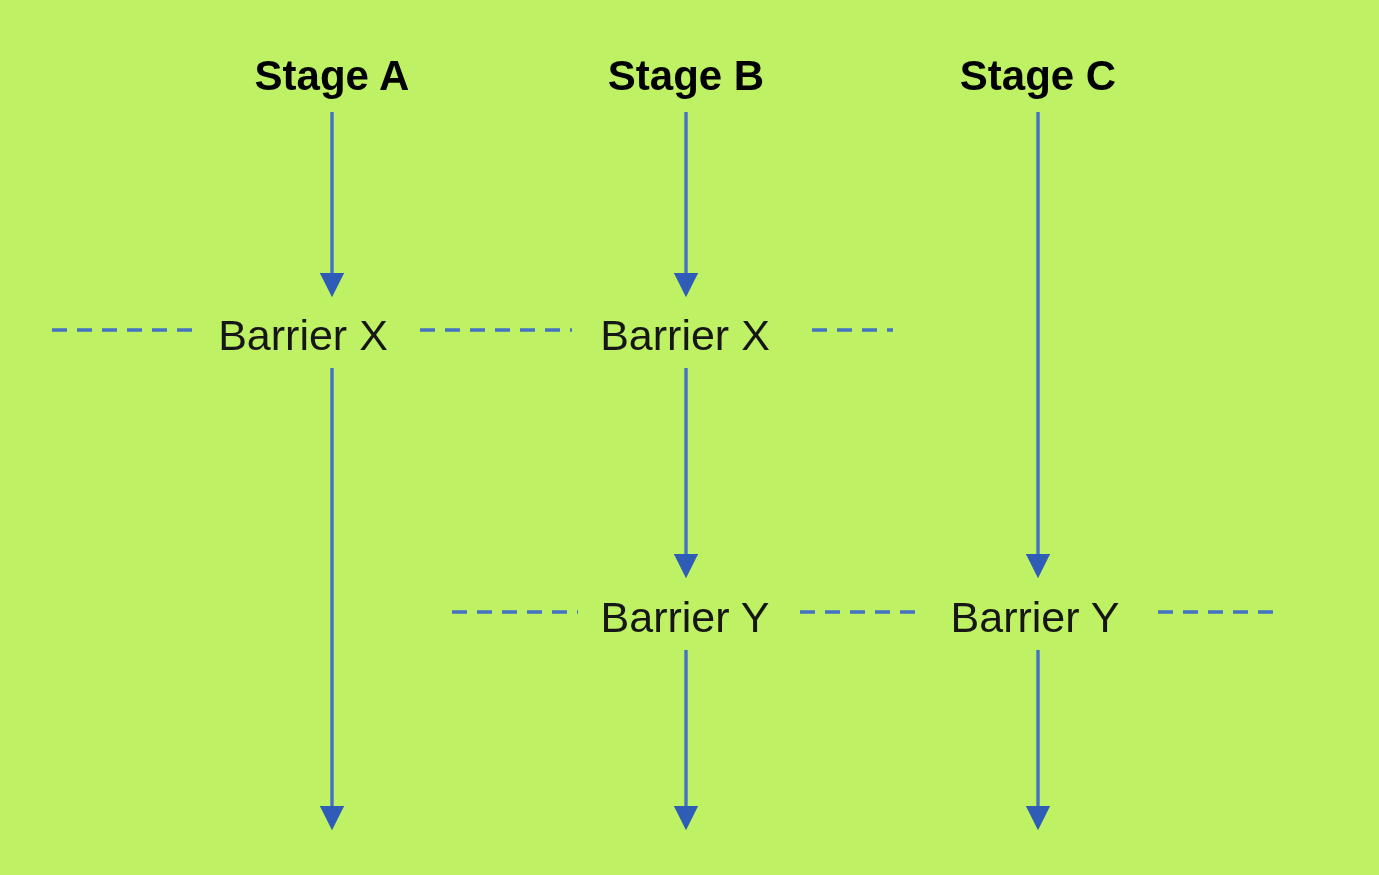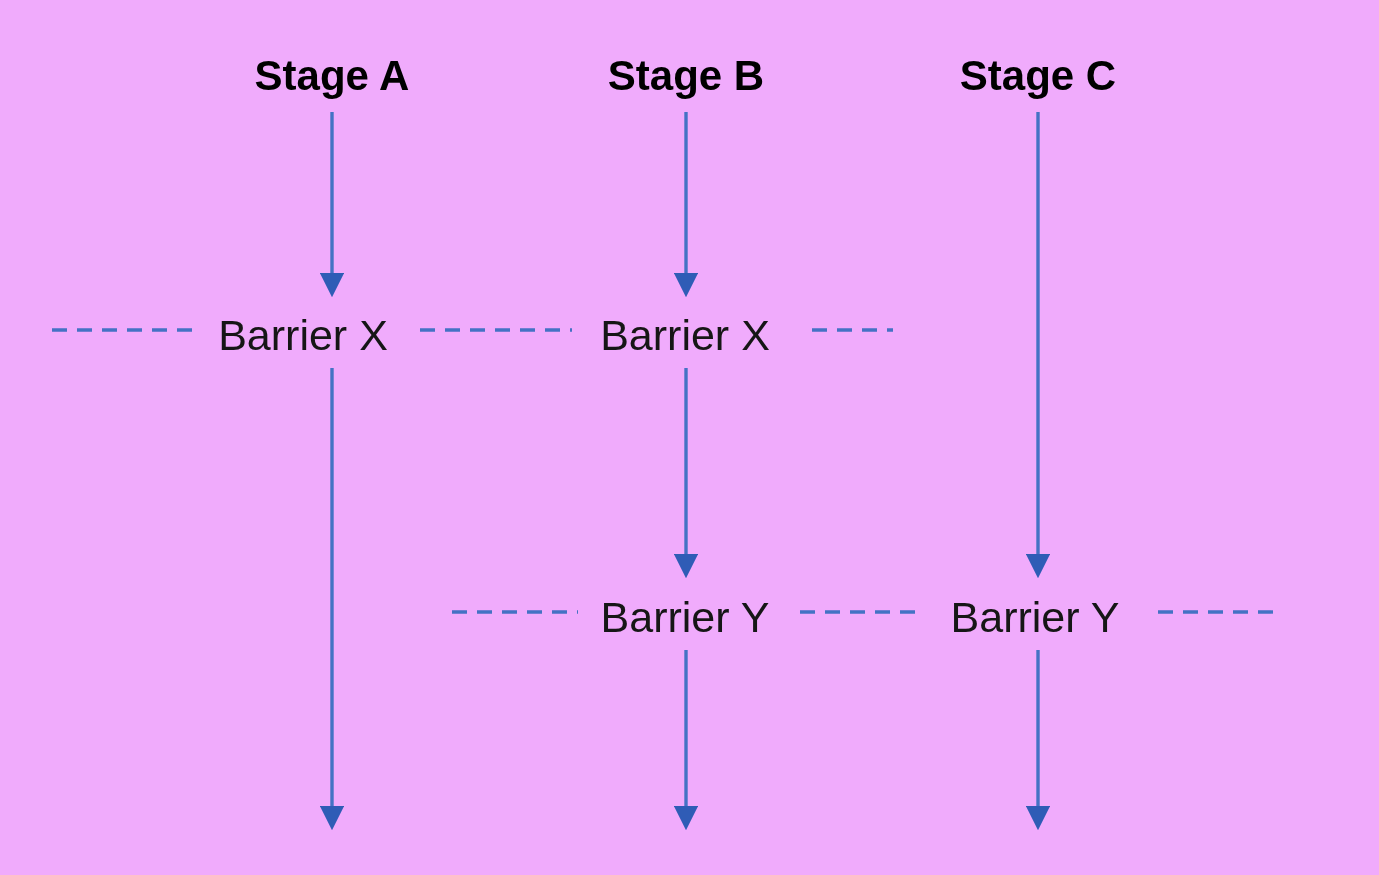--- a/index.html
+++ b/index.html
@@ -55,21 +55,21 @@
     fill: none;
   }
   .arrow-head {
     fill: #2f5cb6;
     stroke: none;
   }
 </style>
 </head>
 <body>
 
-<div id="diagram-root" style="background: #f0abfc;">
+<div id="diagram-root" style="background: #bef264;">
   <svg class="layer" viewBox="0 0 1379 875">
     <defs>
       <marker id="arrowhead" viewBox="0 0 12 12" refX="6" refY="6" markerWidth="7.2" markerHeight="7.2" orient="auto-start-reverse">
         <path class="arrow-head" d="M 0 0 L 12 6 L 0 12 z"></path>
       </marker>
     </defs>
 
     <g id="dashed-group">
         <line x1="52" y1="330" x2="196" y2="330" class="dashed-line" style="stroke: rgb(68, 114, 196);"></line>
         <line x1="420" y1="330" x2="572" y2="330" class="dashed-line" style="stroke: rgb(68, 114, 196);"></line>

